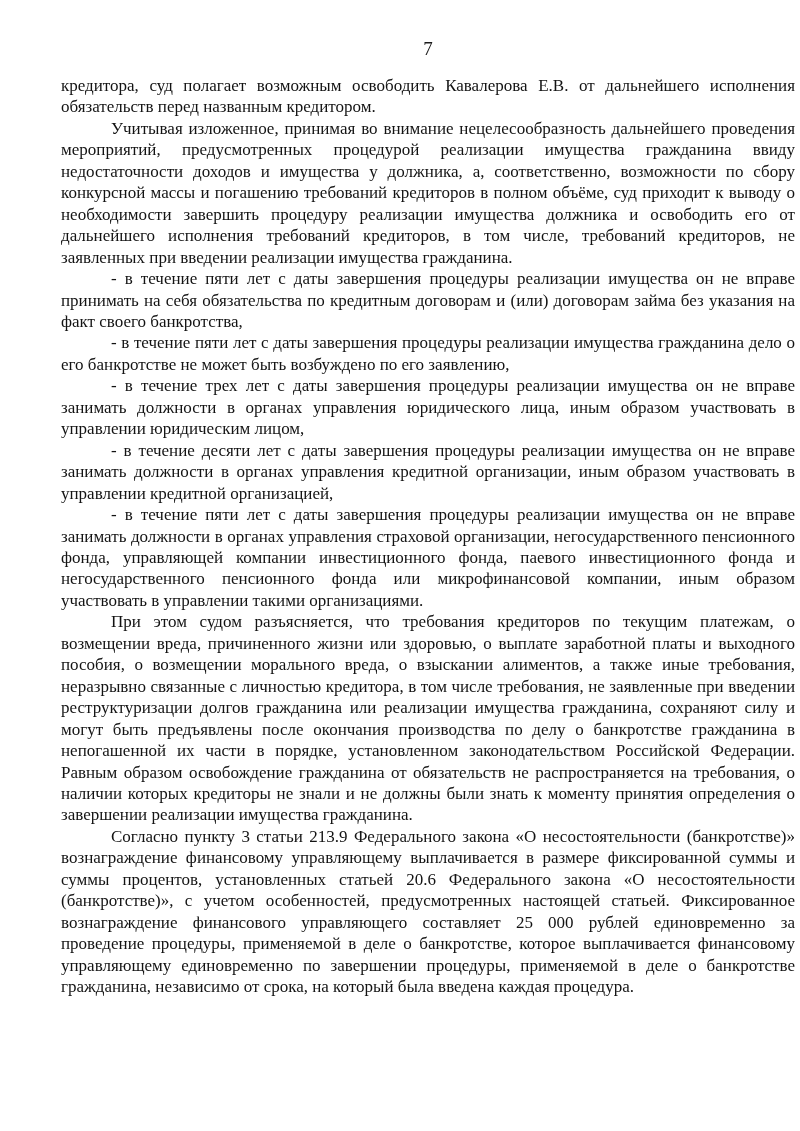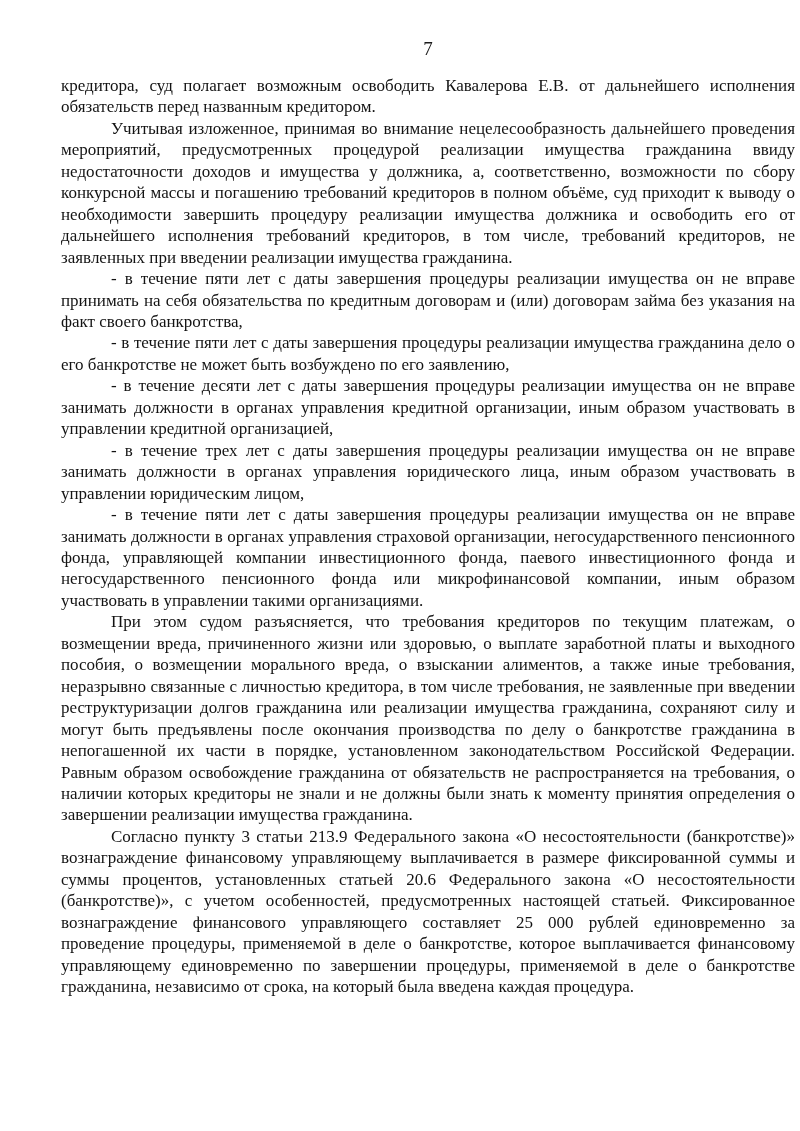--- a/index.html
+++ b/index.html
@@ -47,19 +47,19 @@
 <body>
 
 <div class="page">
   <div class="page-number">7</div>
 
   <div class="doc-body">
     <p class="no-indent">кредитора, суд полагает возможным освободить Кавалерова Е.В. от дальнейшего исполнения обязательств перед названным кредитором.</p>
     <p>Учитывая изложенное, принимая во внимание нецелесообразность дальнейшего проведения мероприятий, предусмотренных процедурой реализации имущества гражданина ввиду недостаточности доходов и имущества у должника, а, соответственно, возможности по сбору конкурсной массы и погашению требований кредиторов в полном объёме, суд приходит к выводу о необходимости завершить процедуру реализации имущества должника и освободить его от дальнейшего исполнения требований кредиторов, в том числе, требований кредиторов, не заявленных при введении реализации имущества гражданина.</p>
     <p>- в течение пяти лет с даты завершения процедуры реализации имущества он не вправе принимать на себя обязательства по кредитным договорам и (или) договорам займа без указания на факт своего банкротства,</p>
     <p>- в течение пяти лет с даты завершения процедуры реализации имущества гражданина дело о его банкротстве не может быть возбуждено по его заявлению,</p>
+    <p>- в течение трех лет с даты завершения процедуры реализации имущества он не вправе занимать должности в органах управления юридического лица, иным образом участвовать в управлении юридическим лицом,</p>
     <p>- в течение десяти лет с даты завершения процедуры реализации имущества он не вправе занимать должности в органах управления кредитной организации, иным образом участвовать в управлении кредитной организацией,</p>
-    <p>- в течение трех лет с даты завершения процедуры реализации имущества он не вправе занимать должности в органах управления юридического лица, иным образом участвовать в управлении юридическим лицом,</p>
     <p>- в течение пяти лет с даты завершения процедуры реализации имущества он не вправе занимать должности в органах управления страховой организации, негосударственного пенсионного фонда, управляющей компании инвестиционного фонда, паевого инвестиционного фонда и негосударственного пенсионного фонда или микрофинансовой компании, иным образом участвовать в управлении такими организациями.</p>
     <p>При этом судом разъясняется, что требования кредиторов по текущим платежам, о возмещении вреда, причиненного жизни или здоровью, о выплате заработной платы и выходного пособия, о возмещении морального вреда, о взыскании алиментов, а также иные требования, неразрывно связанные с личностью кредитора, в том числе требования, не заявленные при введении реструктуризации долгов гражданина или реализации имущества гражданина, сохраняют силу и могут быть предъявлены после окончания производства по делу о банкротстве гражданина в непогашенной их части в порядке, установленном законодательством Российской Федерации. Равным образом освобождение гражданина от обязательств не распространяется на требования, о наличии которых кредиторы не знали и не должны были знать к моменту принятия определения о завершении реализации имущества гражданина.</p>
     <p>Согласно пункту 3 статьи 213.9 Федерального закона «О несостоятельности (банкротстве)» вознаграждение финансовому управляющему выплачивается в размере фиксированной суммы и суммы процентов, установленных статьей 20.6 Федерального закона «О несостоятельности (банкротстве)», с учетом особенностей, предусмотренных настоящей статьей. Фиксированное вознаграждение финансового управляющего составляет 25 000 рублей единовременно за проведение процедуры, применяемой в деле о банкротстве, которое выплачивается финансовому управляющему единовременно по завершении процедуры, применяемой в деле о банкротстве гражданина, независимо от срока, на который была введена каждая процедура.</p>
   </div>
 </div>
 
 </body></html>

